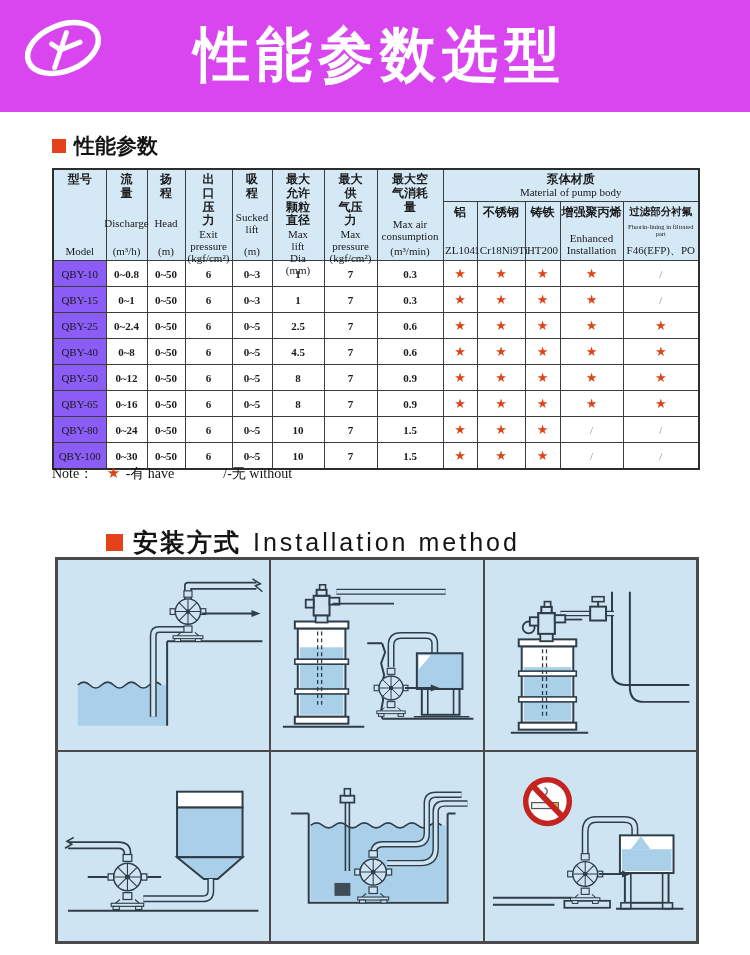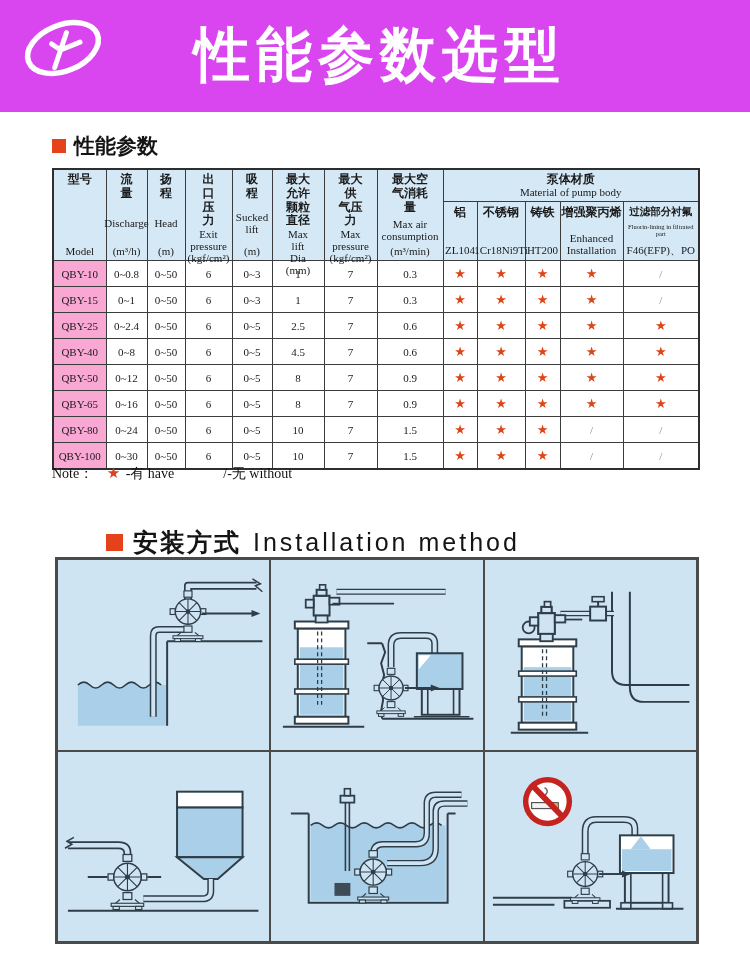--- a/index.html
+++ b/index.html
@@ -40,22 +40,22 @@
   table.perf{border:2px solid #2e2e2e;}
   th.hcell{background:#d5e8f5;font-weight:normal;}
   .hstack{display:flex;flex-direction:column;justify-content:space-between;align-items:center;height:84px;padding:3px 12px;}
   .hstack2{display:flex;flex-direction:column;justify-content:space-between;align-items:center;height:50px;padding:3px 1px;}
   .h-zh{font-weight:bold;font-size:12px;white-space:pre-line;line-height:1.15;}
   .h-zh-sm{font-weight:bold;font-size:10.5px;white-space:pre-line;line-height:1.1;}
   .h-en{font-size:11px;white-space:pre-line;line-height:1.1;text-align:center;}
   .h-en-xs{font-size:6.5px;line-height:1;}
   .h-unit{font-size:11px;}
   .grp{display:flex;flex-direction:column;justify-content:center;height:30px;}
-  td.model-cell{background:#f9a8d4;font-size:11px;height:25px;margin-left:12px;}
-  td.val-cell{font-size:11px;background:#ffffff;}
+  td.model-cell{background:#8b5cf6;font-size:11px;height:25px;margin-left:12px;}
+  td.val-cell{font-size:11px;background:#ffffff;font-weight:bold;}
   td.star-cell{color:#dd4418;font-size:13px;background:#ffffff;}
   td.slash-cell{color:#888;font-size:11px;background:#ffffff;}
   
   .note{position:absolute;left:52px;top:464px;font-size:14px;color:#111;font-family:"Liberation Serif", serif;}
   .note .star{color:#dd4418;font-size:15px;margin:0 2px 0 10px;}
   .note .gap{display:inline-block;width:42px;}
   
   .grid{
     position:absolute;left:55px;top:557px;width:640px;height:383px;
     border:2px solid #4a4a4a;display:grid;

